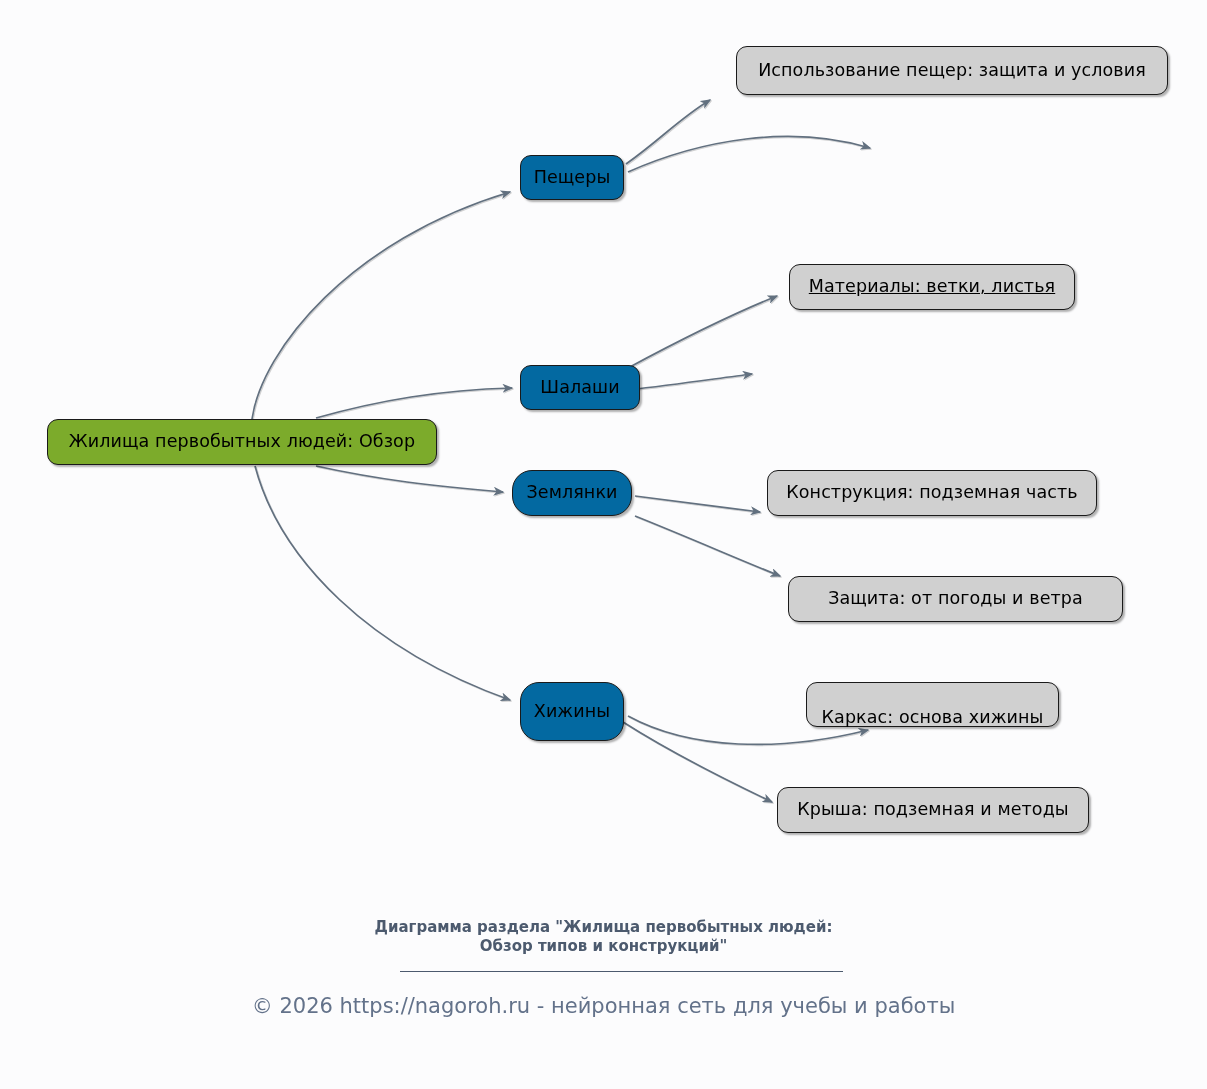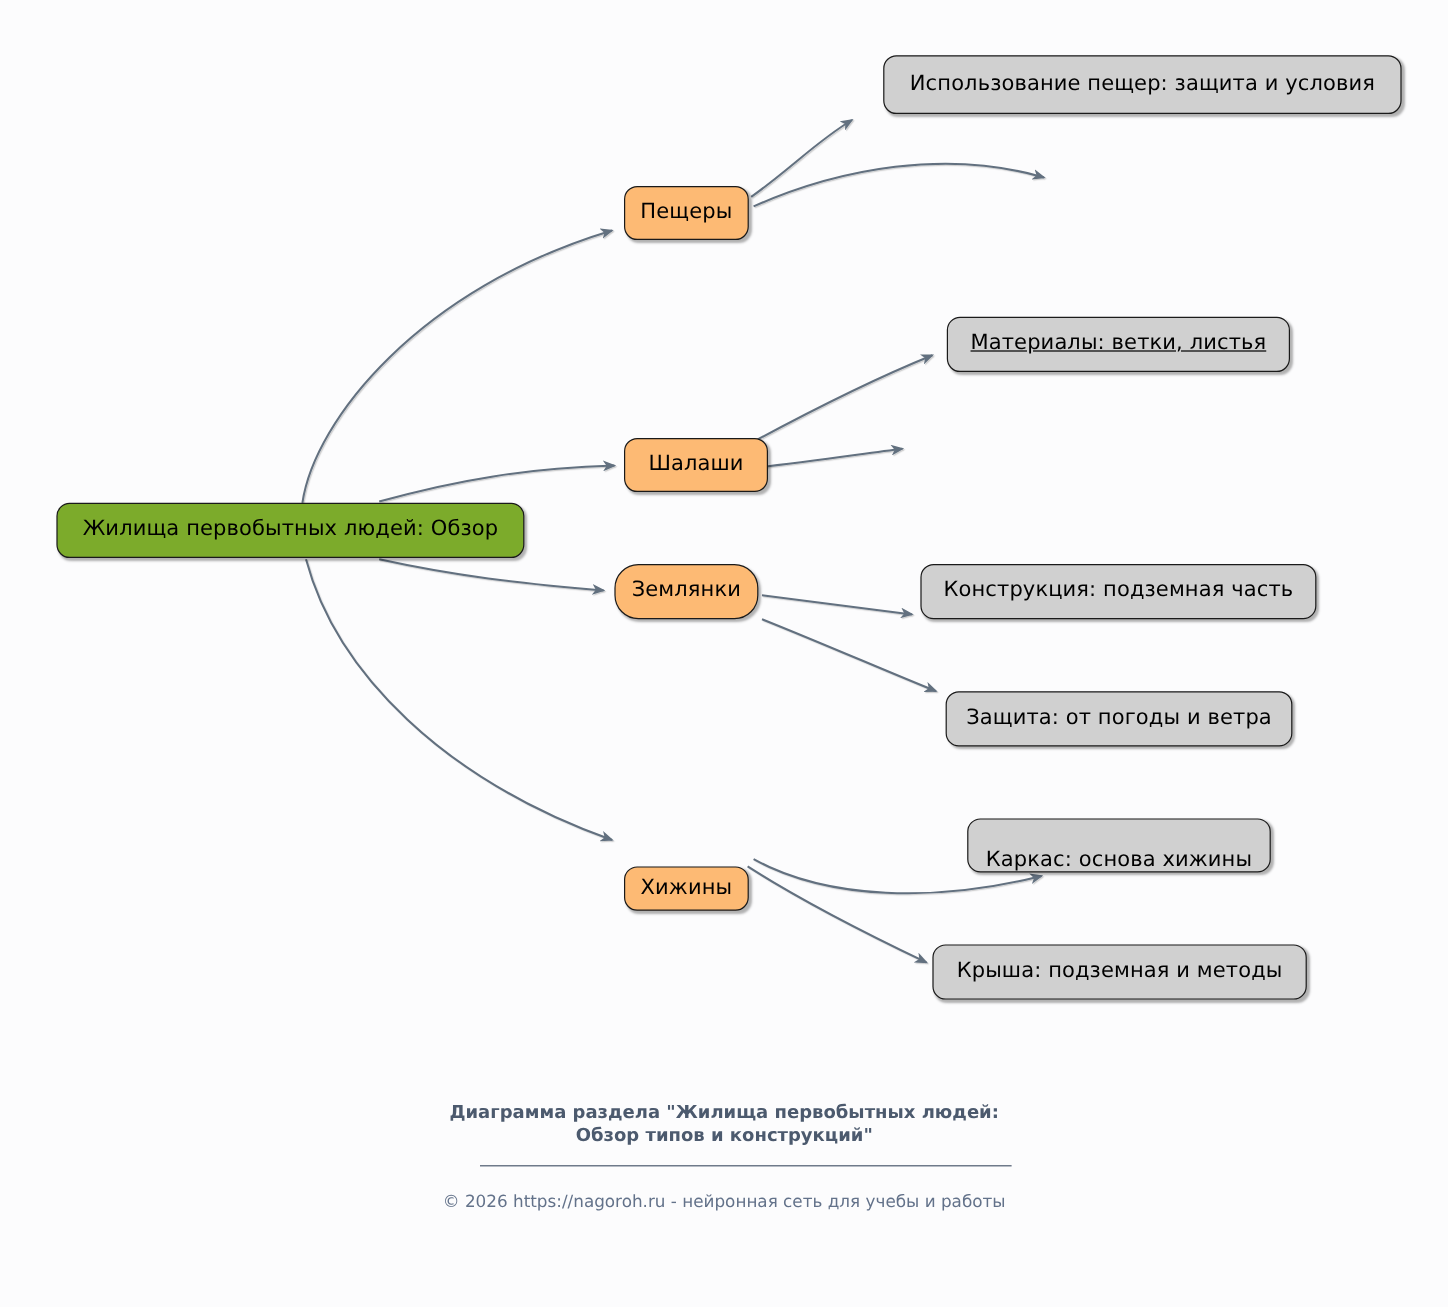--- a/index.html
+++ b/index.html
@@ -42,21 +42,21 @@
   .node-label {
     font-size: 17.5px;
     color: #000000;
     line-height: 1;
     letter-spacing: 0.1px;
   }
   .node-root {
     background: #7cab2b;
   }
   .node-branch {
-    background: #fdba74;
+    background: #0369a1;
     text-align: center;
   }
   .node-leaf {
     background: #d0d0d0;
   }
   .footer {
     position: absolute;
     left: 0;
     width: 1207px;
     text-align: center;
@@ -71,21 +71,21 @@
   .footer-rule {
     position: absolute;
     left: 400px;
     top: 971px;
     width: 443px;
     height: 0;
     border-top: 1.6px solid #4c5a6e;
   }
   .footer-credit {
     top: 993px;
-    font-size: 14px;
+    font-size: 21px;
     color: #63728a;
     line-height: 1.3;
   }
 </style>
 </head>
 <body>
 
 <div id="diagram-canvas">
 
   <svg class="edge-layer" viewBox="0 0 1207 1089" width="1207" height="1089" xmlns="http://www.w3.org/2000/svg">
@@ -145,25 +145,25 @@
 
 
   <div class="node node-branch" style="left:512px; top:470px; width:120px; height:46px;border-radius:20px;">
     <span class="node-label">Землянки</span>
   </div>
 
   <div class="node node-leaf" style="left:767px; top:470px; width:330px; height:46px;">
     <span class="node-label">Конструкция: подземная часть</span>
   </div>
 
-  <div class="node node-leaf" style="left:788px; top:576px; width:289px; height:46px;">
+  <div class="node node-leaf" style="left:788px; top:576px; width:335px; height:46px;">
     <span class="node-label">Защита: от погоды и ветра</span>
   </div>
 
-  <div class="node node-branch" style="left:520px; top:722px; width:104px; height:37px;">
+  <div class="node node-branch" style="left:520px; top:682px; width:104px; height:59px;border-radius:19px;">
     <span class="node-label">Хижины</span>
   </div>
 
   <div class="node node-leaf" style="left:806px; top:682px; width:253px; height:45px;align-items:flex-end;">
     <span class="node-label">Каркас: основа хижины</span>
   </div>
 
   <div class="node node-leaf" style="left:777px; top:787px; width:312px; height:46px;">
     <span class="node-label">Крыша: подземная и методы</span>
   </div>

